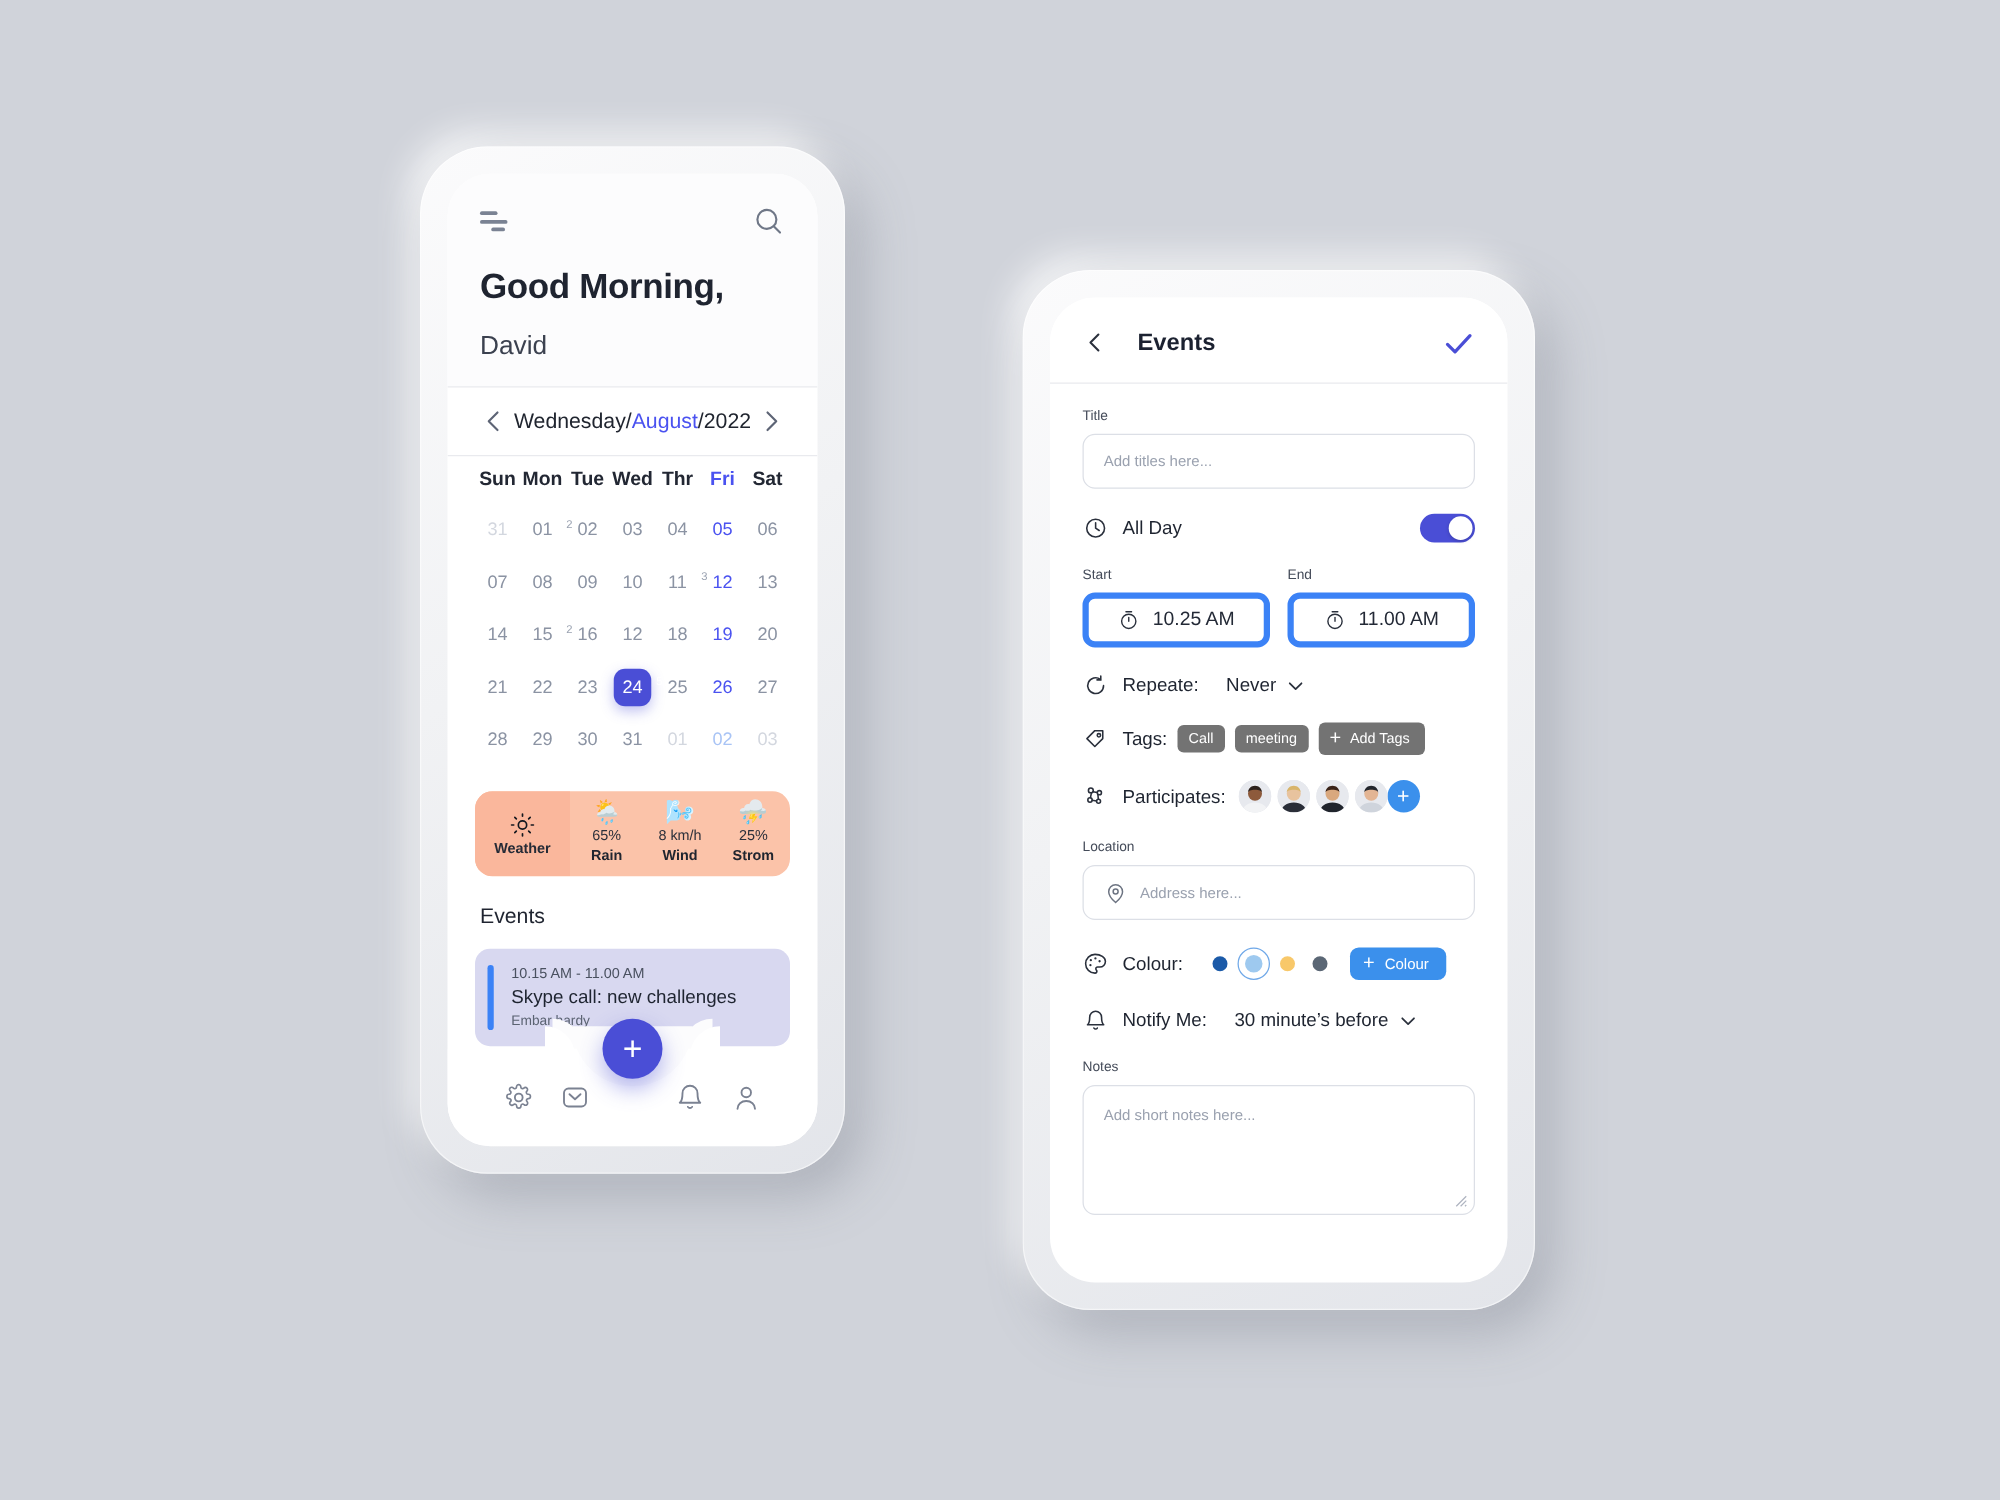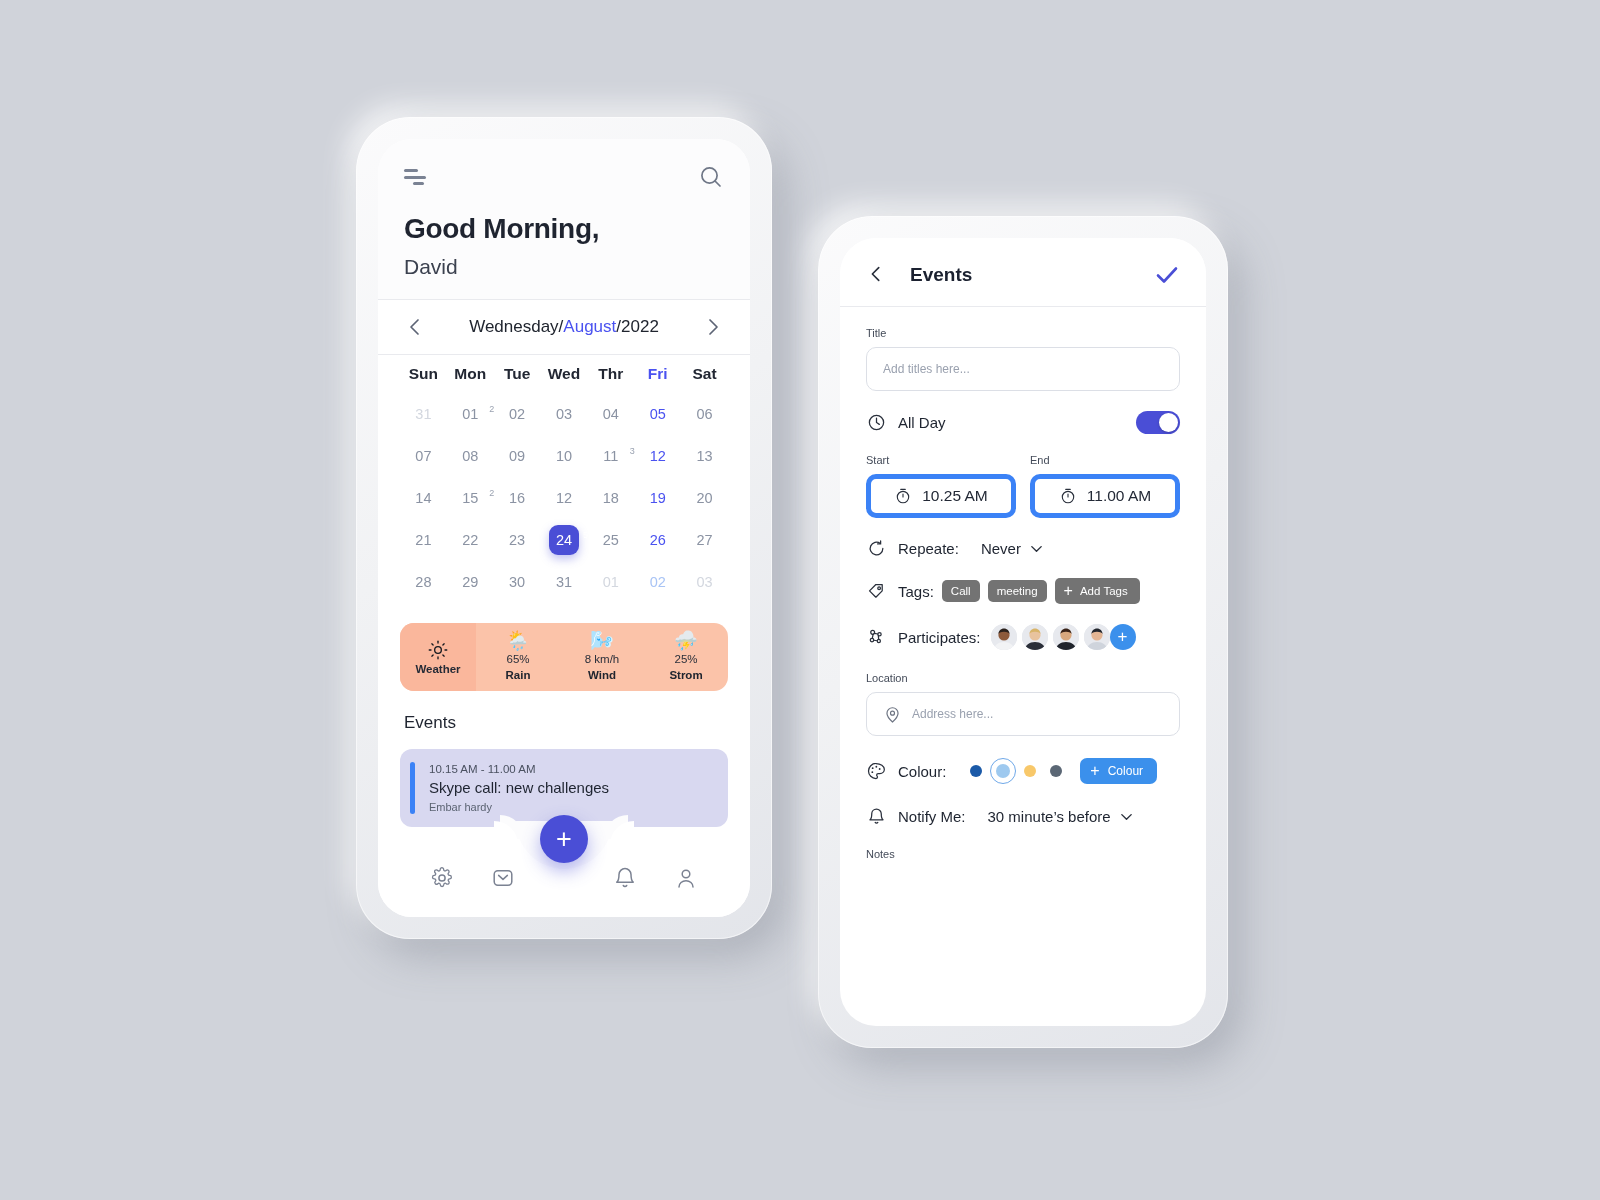--- a/index.html
+++ b/index.html
@@ -15,21 +15,21 @@
   .phone {
     position: absolute;
     background: linear-gradient(150deg,#fbfbfc 0%,#f1f2f4 45%,#e3e5ea 100%);
     border-radius: 54px;
     box-shadow:
       14px 18px 40px rgba(120,126,140,0.38),
       -10px -12px 26px rgba(255,255,255,0.75),
       0 0 0 1px rgba(255,255,255,0.55) inset;
     padding: 22px;
   }
-  .phone-1 { left: 356px; top: 117px; width: 416px; height: 822px; }
+  .phone-1 { left: 336px; top: 117px; width: 340px; height: 822px; }
   .phone-2 { left: 818px; top: 216px; width: 410px; height: 832px; }
 
   .screen {
     width: 100%; height: 100%;
     background: #ffffff;
     border-radius: 36px;
     overflow: hidden;
     position: relative;
   }
   .phone-1 .screen { border-radius: 34px 34px 34px 34px; }
@@ -39,21 +39,21 @@
   .p1-topbar { display:flex; align-items:center; justify-content:space-between; height:44px; }
   .hamburger { width:24px; height:16px; display:flex; flex-direction:column; justify-content:space-between; cursor:pointer;}
   .hamburger i { height:3px; border-radius:2px; background:#7a8293; display:block; }
   .hamburger i:nth-child(1){ width:14px; margin-left:0; }
   .hamburger i:nth-child(2){ width:22px; margin-left:0; }
   .hamburger i:nth-child(3){ width:11px; margin-left:9px; }
   .search-icon { width:26px; height:26px; color:#6f7787; cursor:pointer; }
 
   .greet { padding: 14px 0 20px 0; }
   .greet-hello { font-size:28px; font-weight:700; color:#1f2430; letter-spacing:-0.3px; }
-  .greet-name { font-size:21px; font-weight:400; color:#3b414f; margin-top:10px; }
+  .greet-name { font-size:21px; font-weight:400; color:#3b414f; margin-top:20px; }
 
   .divider { height:1px; background:#e9eaee; }
 
   .monthbar { display:flex; align-items:center; justify-content:space-between; padding:16px 26px; }
   .chev { width:22px; height:22px; color:#5d6475; cursor:pointer; }
   .monthlabel { font-size:17px; color:#20252f; }
   .monthlabel .mon { color:#4a52f0; }
 
   .cal { padding: 10px 22px 8px 22px; }
   .cal-grid { display:grid; grid-template-columns: repeat(7, 1fr); row-gap: 8px; }
@@ -669,19 +669,29 @@
           <div class="selval">30 minute’s before</div>
           <div class="caret">
             <svg width="15" height="15" viewBox="0 0 16 16" fill="none" stroke="currentColor" stroke-width="1.5" stroke-linecap="round" stroke-linejoin="round">
                 <polyline points="3,6 8,11 13,6"></polyline>
               </svg>
           </div>
         </div>
 
         <div class="notes">
           <div class="fieldlabel">Notes</div>
+          <div class="notesbox">
+            <span class="ph">Add short notes here...</span>
+            <span class="grip">
+              <svg width="12" height="12" viewBox="0 0 12 12" stroke="#aeb4c0" stroke-width="1">
+                  <line x1="11" y1="3" x2="3" y2="11"></line>
+                  <line x1="11" y1="6.5" x2="6.5" y2="11"></line>
+                  <line x1="11" y1="10" x2="10" y2="11"></line>
+                </svg>
+            </span>
+          </div>
         </div>
 
       </div>
     </div>
   </div>
 
 </div>
 
 </body></html>

